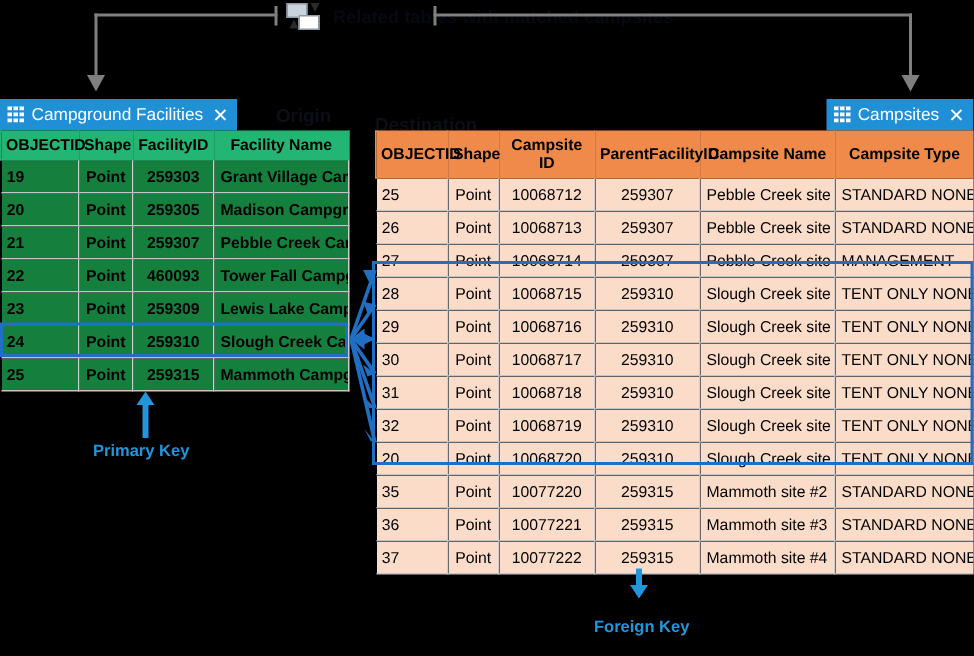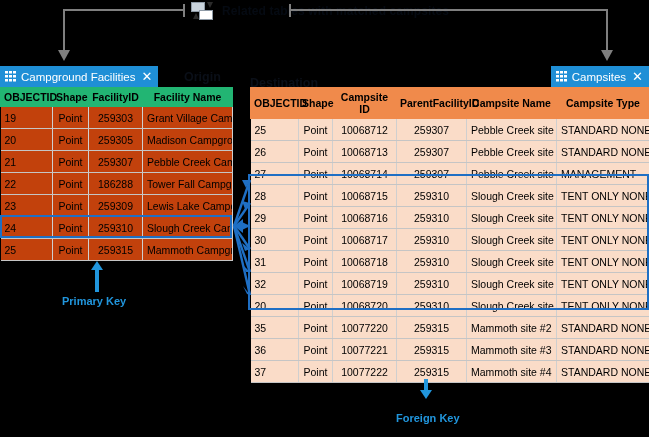--- a/index.html
+++ b/index.html
@@ -152,21 +152,21 @@
     border-right: 1px solid #cfcfcf;
     border-bottom: 1px solid #c5c5c5;
     white-space: nowrap;
     overflow: hidden;
   }
 
   
   #tbl-campground-facilities { left: 0px; top: 87px; width: 232px; }
   #tbl-campground-facilities th { background: #22b573; border-color: #22b573; }
   #tbl-campground-facilities th + th { border-left: 1px solid #ffffff; }
-  #tbl-campground-facilities td { background: #c2410c; }
+  #tbl-campground-facilities td { background: #15803d; font-weight: bold; }
 
   
   #tbl-campsites { left: 250px; top: 87px; width: 399px; }
   #tbl-campsites th { background: #f08a4b; border-color: #f08a4b; }
   #tbl-campsites th + th { border-left: 1px solid #ffffff; }
   #tbl-campsites td { background: #fadcc8; }
 
   .c-left  { text-align: left; }
   .c-ctr   { text-align: center; }
 
@@ -278,21 +278,21 @@
         </tr>
         <tr>
           <td class="c-left">21</td>
           <td class="c-ctr">Point</td>
           <td class="c-ctr">259307</td>
           <td class="c-left">Pebble Creek Campground</td>
         </tr>
         <tr>
           <td class="c-left">22</td>
           <td class="c-ctr">Point</td>
-          <td class="c-ctr">186288</td>
+          <td class="c-ctr">460093</td>
           <td class="c-left">Tower Fall Campground</td>
         </tr>
         <tr>
           <td class="c-left">23</td>
           <td class="c-ctr">Point</td>
           <td class="c-ctr">259309</td>
           <td class="c-left">Lewis Lake Campground</td>
         </tr>
         <tr>
           <td class="c-left">24</td>

